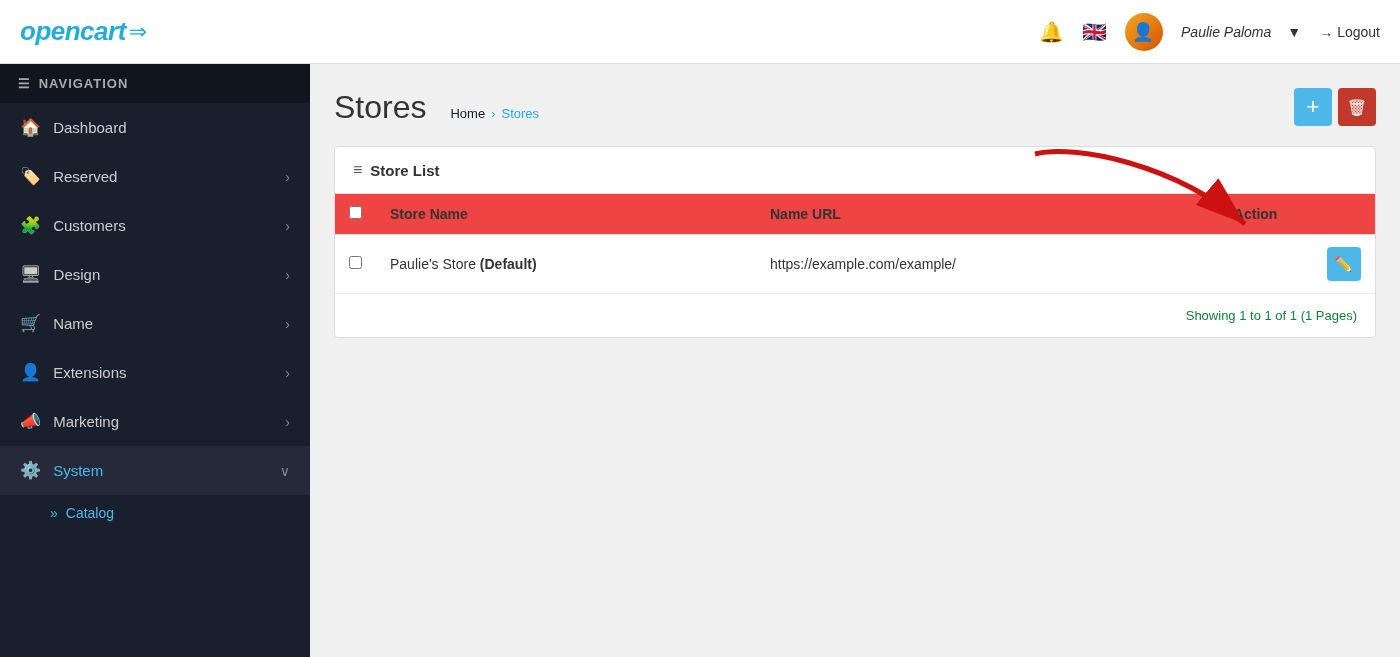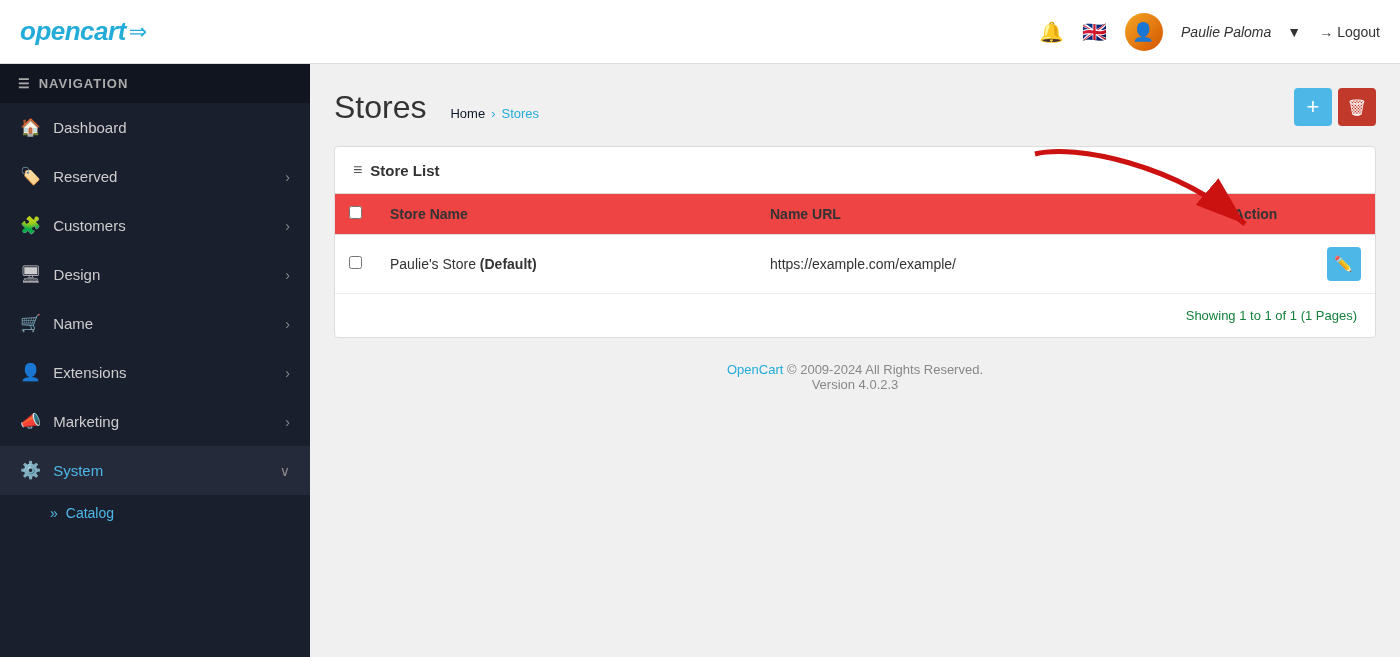--- a/index.html
+++ b/index.html
@@ -427,22 +427,15 @@
                 </button>
               </td>
             </tr>
           </tbody>
         </table>
       </div>
 
       <div class="pagination-info">Showing 1 to 1 of 1 (1 Pages)</div>
     </div>
 
-    <div class="footer">
-      <div>
-        <span class="footer-link">OpenCart</span>
-        <span>© 2009-2024 All Rights Reserved.</span>
-      </div>
-      <div>Version 4.0.2.3</div>
-    </div>
 
   </div>
 </div>
 
 </body></html>

